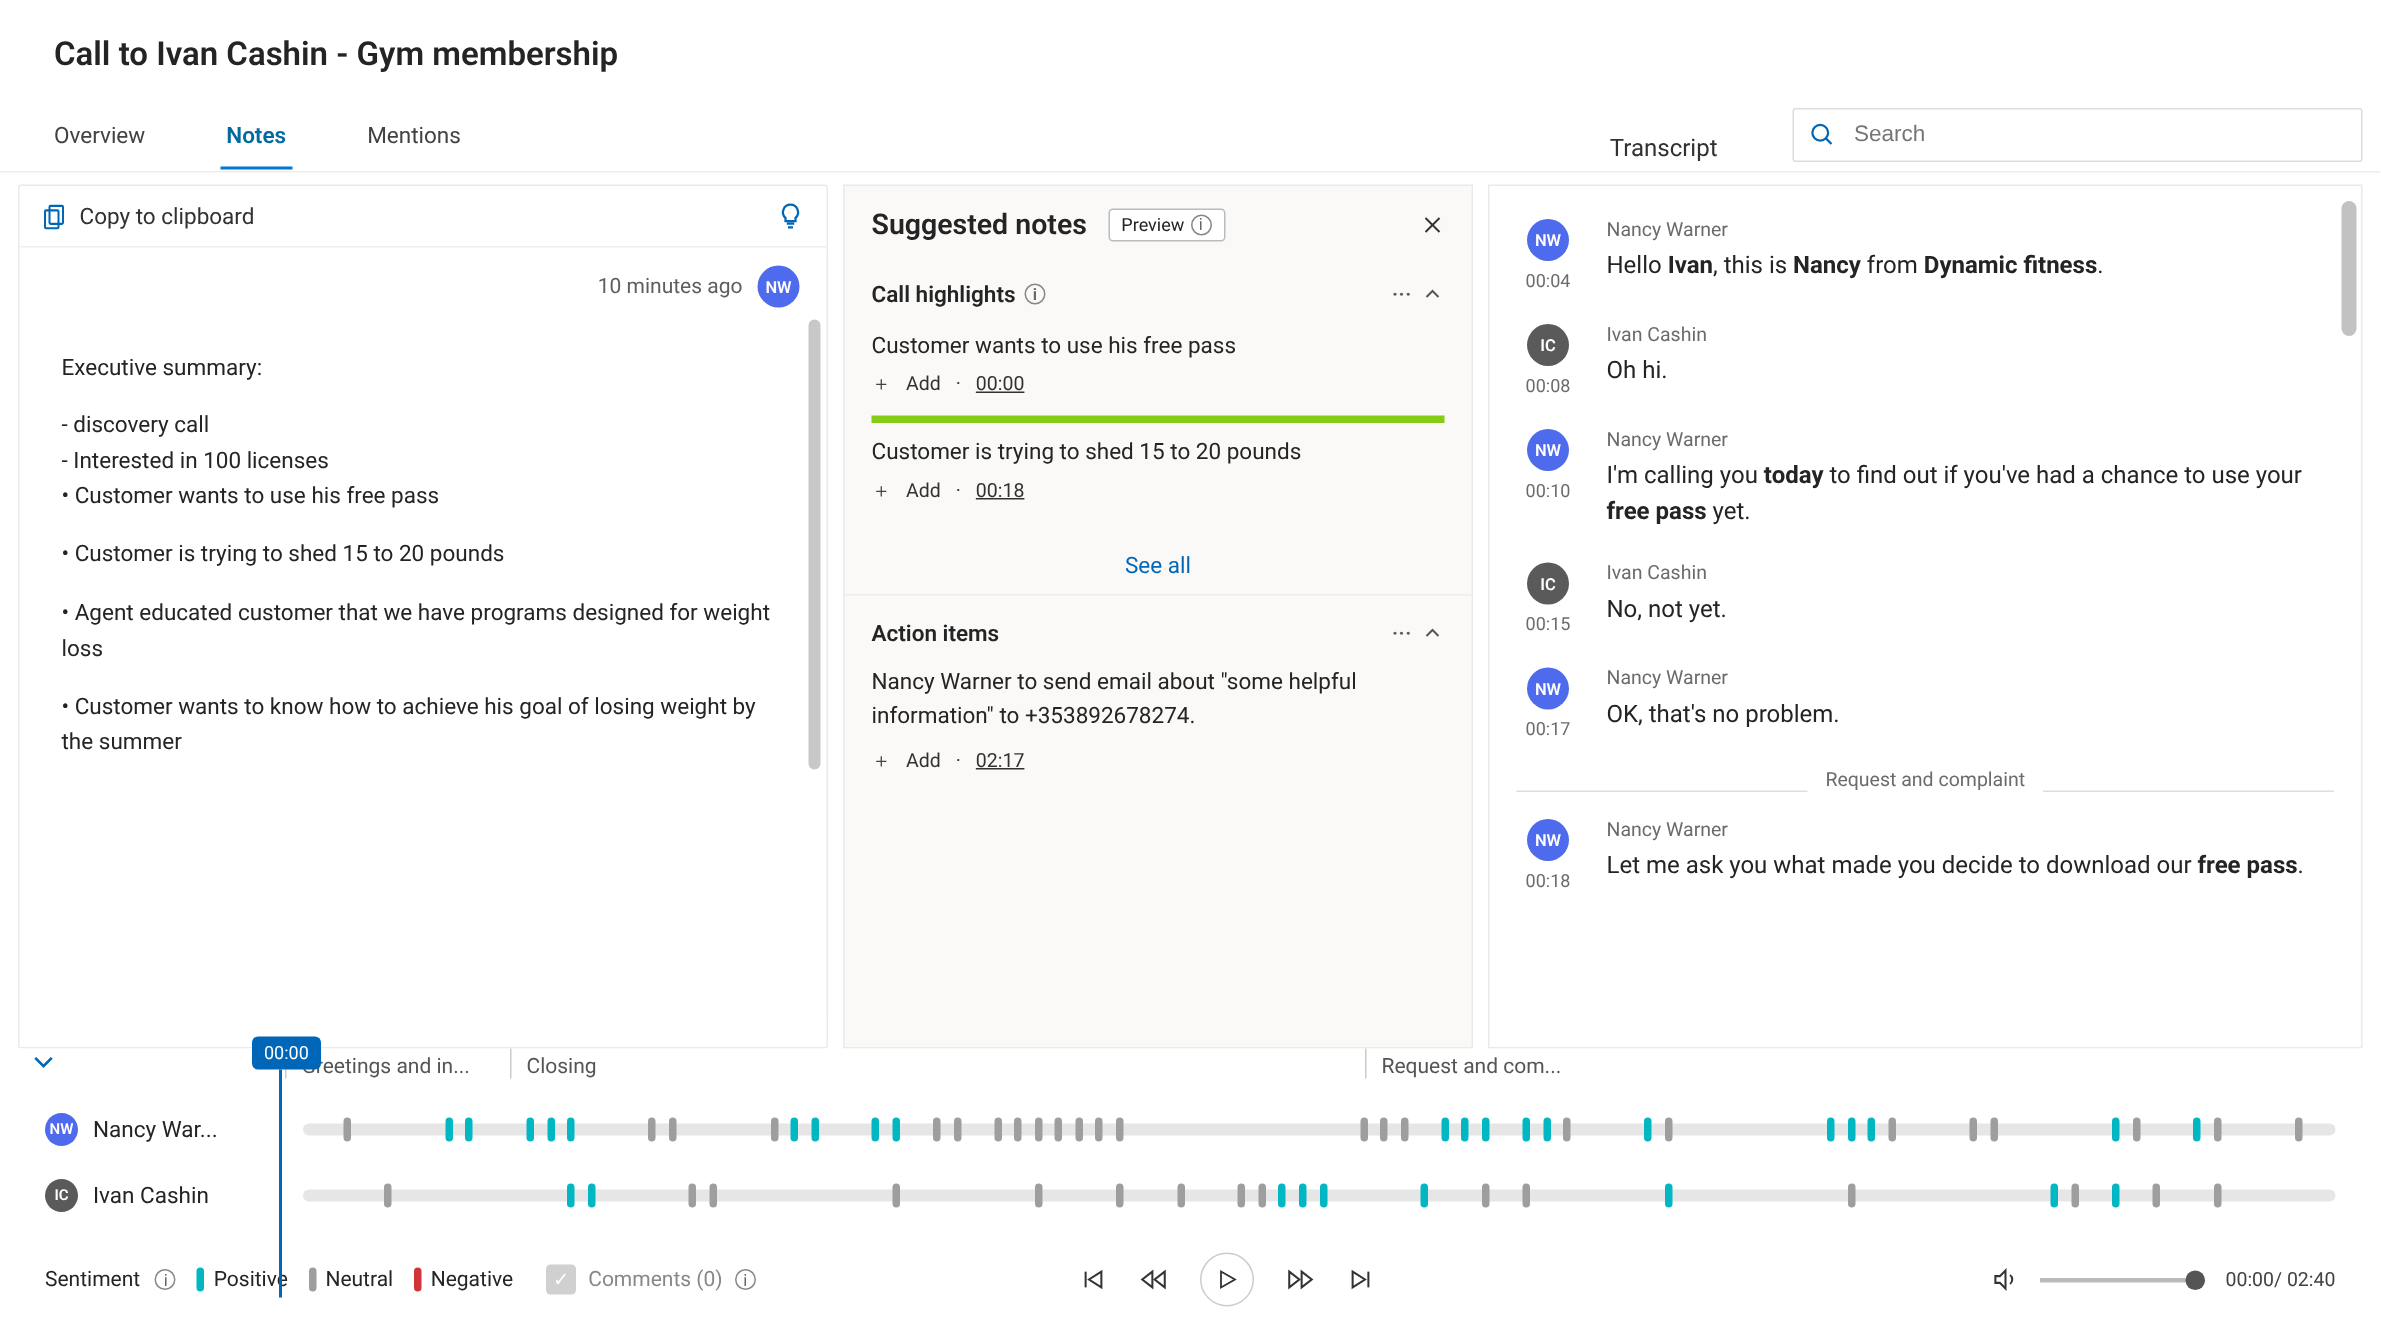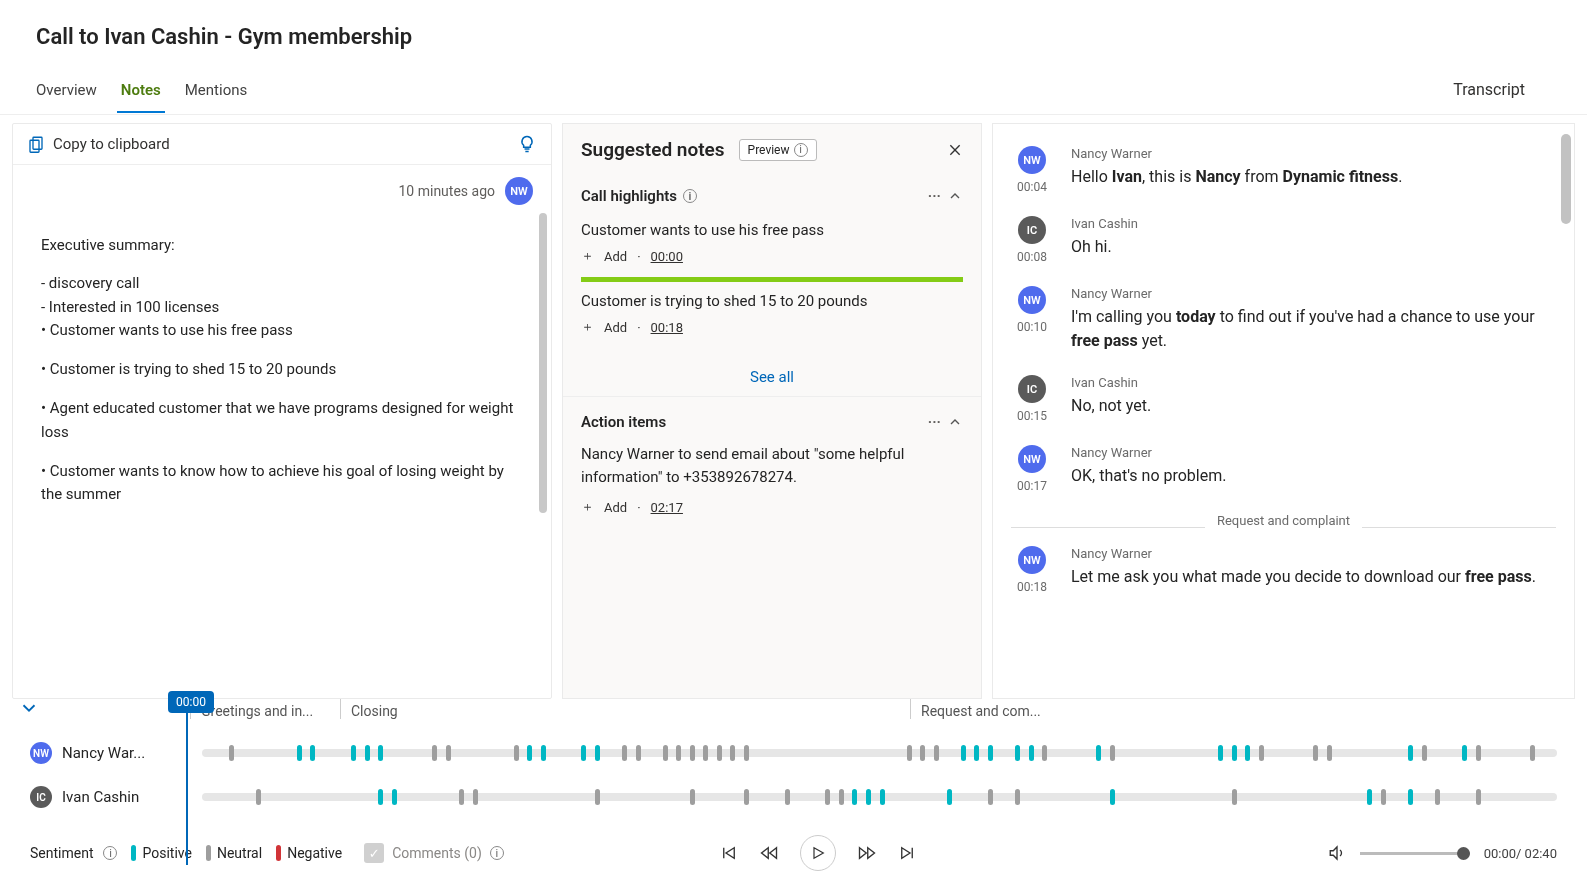--- a/index.html
+++ b/index.html
@@ -7,23 +7,23 @@
     margin: 0;
     font-family: "Segoe UI", -apple-system, BlinkMacSystemFont, Roboto, sans-serif;
     font-size: 14px;
     color: #242424;
     background: #fff;
   }
   .page { width: 1587px; height: 885px; display: flex; flex-direction: column; background:#fff; }
   .title-bar { padding: 12px 24px 4px; }
   .title-bar h1 { margin:12px; font-size:22px; font-weight:600; }
   .header-row { display:flex; align-items:center; border-bottom:1px solid #eee; height:50px; padding:0 12px; }
-  .tabs { display:flex; gap:16px; padding-left:20px; }
+  .tabs { display:flex; gap:46px; padding-left:20px; }
   .tab { padding:14px 4px 12px; cursor:pointer; font-size:15px; color:#424242; border-bottom:2px solid transparent; }
-  .tab.active { color:#4d7c0f; border-bottom:2px solid #0078d4; font-weight:600; }
+  .tab.active { color:#0369a1; border-bottom:2px solid #0078d4; font-weight:600; }
   .header-right { margin-left:auto; display:flex; align-items:flex-end; }
   .transcript-label { font-size:16px; color:#323130; margin-right:50px;}
   .search-wrap { display:flex; align-items:center; border:1px solid #ddd; border-radius:2px; padding:6px 10px; width:380px; height:36px; gap:10px;}
   .search-wrap input { border:none; outline:none; font-size:15px; flex:1; }
 
   .main { display:flex; flex:1; overflow:hidden; padding:8px 12px 0 12px; gap:10px; }
   .panel { background:#fff; border:1px solid #eaeaea; border-radius:2px; overflow:hidden;}
   .notes-panel { flex: 0 0 540px; display:flex; flex-direction:column; }
   .notes-toolbar { display:flex; align-items:center; padding:10px 14px; border-bottom:1px solid #eee; }
   .notes-toolbar .copy { display:flex; align-items:center; gap:8px; color:#323130; cursor:pointer; font-size:15px; }
@@ -108,20 +108,27 @@
   </div>
 
   <div class="header-row">
     <div class="tabs">
       <div class="tab">Overview</div>
       <div class="tab active">Notes</div>
       <div class="tab">Mentions</div>
     </div>
     <div class="header-right">
       <div class="transcript-label">Transcript</div>
+      <div class="search-wrap">
+        <svg width="18" height="18" viewBox="0 0 24 24" fill="none" stroke="#0067b8" stroke-width="2">
+            <circle cx="10" cy="10" r="7"></circle>
+            <line x1="20" y1="20" x2="15" y2="15"></line>
+          </svg>
+        <input placeholder="Search" style="">
+      </div>
     </div>
   </div>
 
   <div class="main">
 
     <div class="panel notes-panel">
       <div class="notes-toolbar">
         <div class="copy">
           <svg width="18" height="18" viewBox="0 0 24 24" fill="none" stroke="#0067b8" stroke-width="1.8">
               <rect x="8" y="3" width="12" height="16" rx="1"></rect>

